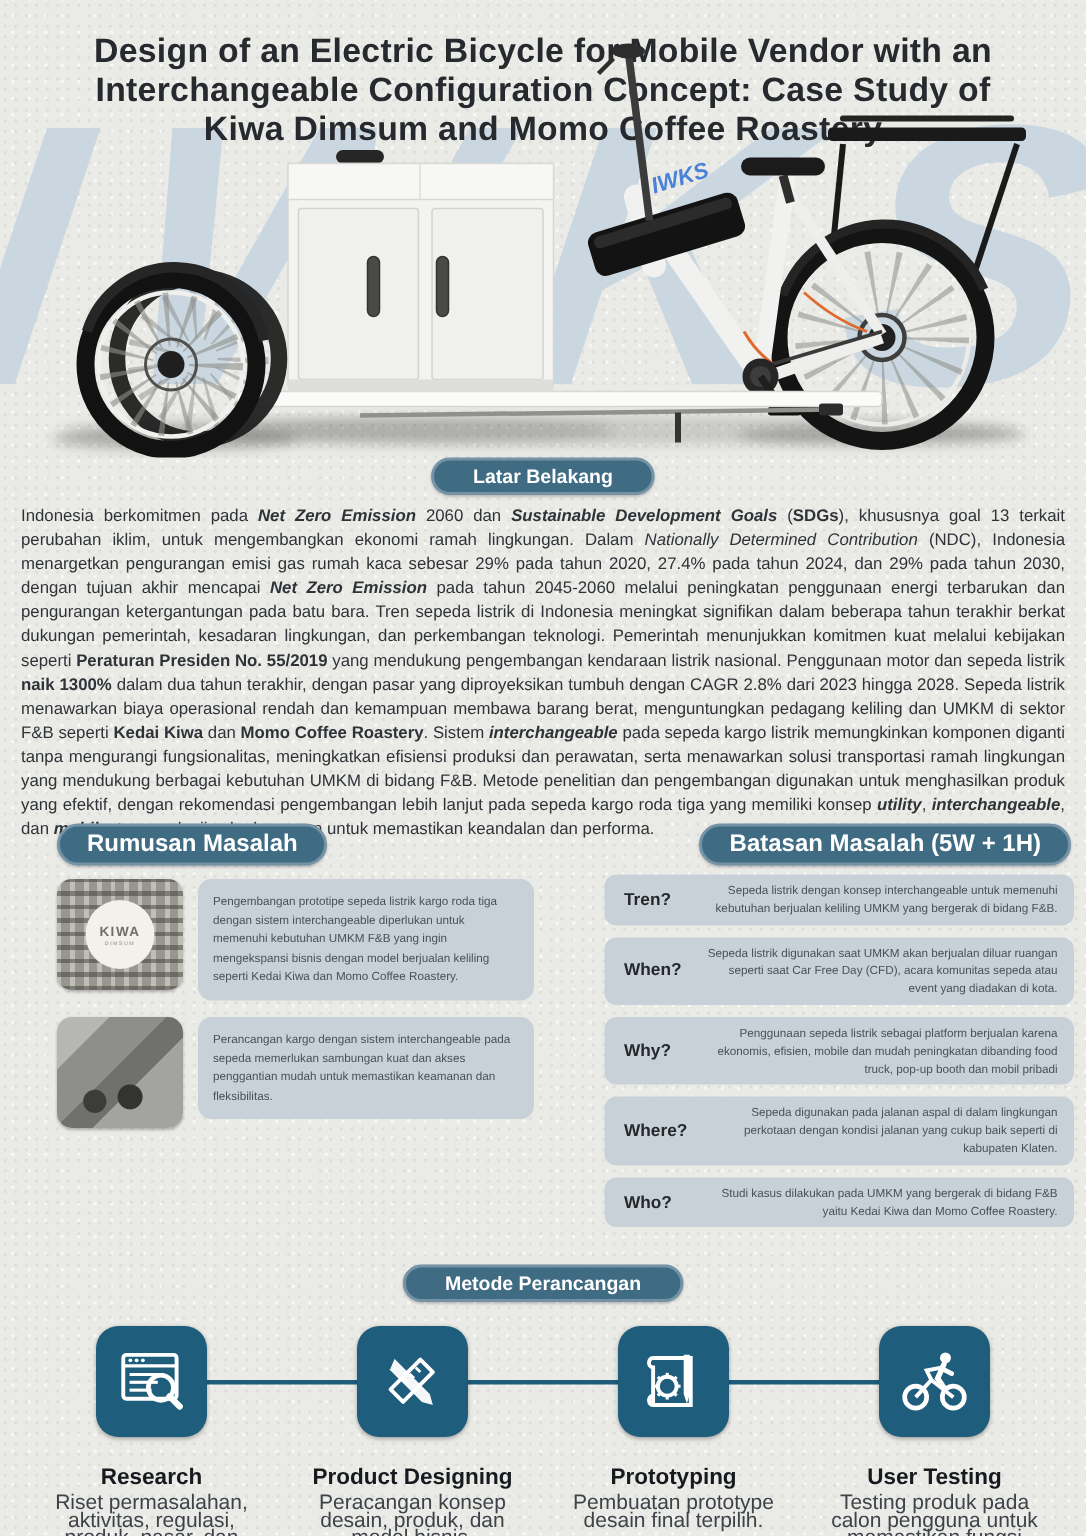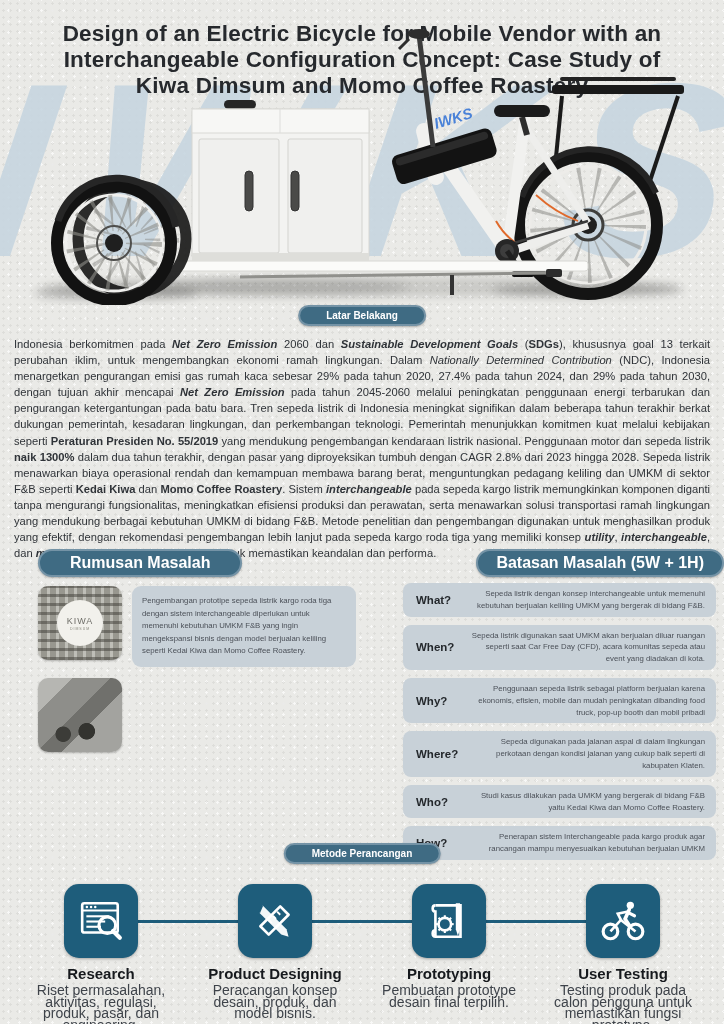--- a/index.html
+++ b/index.html
@@ -26,21 +26,21 @@
     text-align:center;font-weight:bold;color:#26292d;
     font-size:22.5px;line-height:26px;letter-spacing:.2px;
   }
   .bike{position:absolute;top:25px;left:0;z-index:3;}
   
   .pill{
     position:absolute;z-index:4;display:inline-block;
     background:#3f6b83;color:#fff;font-weight:bold;
     border:2px solid #7493a6;border-radius:22px;
     box-shadow:0 1px 2px rgba(0,0,0,.25);
-    padding:3px 26px;font-size:10px;white-space:nowrap;
+    padding:3px 26px;font-size:13px;white-space:nowrap;
   }
   .pill.center{left:50%;transform:translateX(-50%);}
   
   .paragraph{
     position:absolute;top:336px;left:14px;width:696px;z-index:4;
     font-size:11.2px;line-height:16.1px;text-align:justify;color:#2f3338;margin:0;
   }
   
   .rumusan-items{position:absolute;top:586px;left:38px;width:318px;z-index:4;}
   .r-item{display:flex;gap:10px;margin-bottom:11px;align-items:flex-start;}
@@ -50,21 +50,21 @@
     background-color:#98978f;
     background-image:
       repeating-linear-gradient(0deg, rgba(62,60,54,.5) 0 3px, transparent 3px 9px),
       repeating-linear-gradient(90deg, rgba(238,238,232,.45) 0 3px, transparent 3px 9px);
   }
   .kiwa-circle{
     position:absolute;left:50%;top:50%;transform:translate(-50%,-50%);
     width:46px;height:46px;border-radius:50%;background:#f2f1ec;
     display:flex;flex-direction:column;align-items:center;justify-content:center;
   }
-  .kiwa-circle .k1{font-size:9px;font-weight:normal;color:#6f6e68;letter-spacing:1px;}
+  .kiwa-circle .k1{font-size:9px;font-weight:bold;color:#6f6e68;letter-spacing:1px;}
   .kiwa-circle .k2{font-size:3.5px;color:#8a897f;letter-spacing:1px;margin-top:1px;}
   .thumb-photo1{
     background:
       radial-gradient(circle at 58% 72%, #33332f 0 11%, transparent 12%),
       radial-gradient(circle at 30% 76%, #3c3c38 0 9%, transparent 10%),
       linear-gradient(135deg,#b6b6b2 0 22%,#8e8e8a 22% 46%,#70706c 46% 62%,#a3a39f 62% 100%);
   }
   .thumb-photo2{
     background:
       linear-gradient(0deg,#4b4b47 0 0) no-repeat 52% 58% / 34px 26px,
@@ -86,21 +86,21 @@
   
   .process{position:absolute;top:884px;left:22px;width:680px;z-index:4;}
   .p-line{position:absolute;top:36px;left:79px;right:79px;border-top:3px solid #1e5d7b;}
   .p-cols{display:flex;justify-content:space-between;position:relative;}
   .p-col{width:158px;text-align:center;}
   .p-tile{
     width:74px;height:74px;margin:0 auto;background:#1e5d7b;border-radius:15px;
     display:flex;align-items:center;justify-content:center;position:relative;
     box-shadow:0 1px 3px rgba(0,0,0,.3);
   }
-  .p-label{margin-top:7px;font-size:15px;font-weight:bold;color:#16191d;}
+  .p-label{margin-top:18px;font-size:15px;font-weight:bold;color:#16191d;}
   .p-desc{margin-top:3px;font-size:14px;line-height:11.5px;color:#3e434a;}
 </style>
 </head>
 <body>
 
 <div class="poster">
 
   <div class="watermark">IWKS</div>
 
   <div class="title">
@@ -192,65 +192,62 @@
       <circle cx="114" cy="218" r="9" fill="#1f1f1f"></circle>
       <path d="M58,196 A61,61 0 0 1 176,202" stroke="#262626" stroke-width="7" fill="none"></path>
     </g>
   </svg>
 
   <div class="pill center" style="top:305px;">
     <span>Latar Belakang</span>
   </div>
   <p class="paragraph"><span>Indonesia berkomitmen pada </span><span style="font-weight: bold; font-style: italic;">Net Zero Emission</span><span> 2060 dan </span><span style="font-weight: bold; font-style: italic;">Sustainable Development Goals</span><span> (</span><span style="font-weight: bold;">SDGs</span><span>), khususnya goal 13 terkait perubahan iklim, untuk mengembangkan ekonomi ramah lingkungan. Dalam </span><span style="font-style: italic;">Nationally Determined Contribution</span><span> (NDC), Indonesia menargetkan pengurangan emisi gas rumah kaca sebesar 29% pada tahun 2020, 27.4% pada tahun 2024, dan 29% pada tahun 2030, dengan tujuan akhir mencapai </span><span style="font-weight: bold; font-style: italic;">Net Zero Emission</span><span> pada tahun 2045-2060 melalui peningkatan penggunaan energi terbarukan dan pengurangan ketergantungan pada batu bara. Tren sepeda listrik di Indonesia meningkat signifikan dalam beberapa tahun terakhir berkat dukungan pemerintah, kesadaran lingkungan, dan perkembangan teknologi. Pemerintah menunjukkan komitmen kuat melalui kebijakan seperti </span><span style="font-weight: bold;">Peraturan Presiden No. 55/2019</span><span> yang mendukung pengembangan kendaraan listrik nasional. Penggunaan motor dan sepeda listrik </span><span style="font-weight: bold;">naik 1300%</span><span> dalam dua tahun terakhir, dengan pasar yang diproyeksikan tumbuh dengan CAGR 2.8% dari 2023 hingga 2028. Sepeda listrik menawarkan biaya operasional rendah dan kemampuan membawa barang berat, menguntungkan pedagang keliling dan UMKM di sektor F&amp;B seperti </span><span style="font-weight: bold;">Kedai Kiwa</span><span> dan </span><span style="font-weight: bold;">Momo Coffee Roastery</span><span>. Sistem </span><span style="font-weight: bold; font-style: italic;">interchangeable</span><span> pada sepeda kargo listrik memungkinkan komponen diganti tanpa mengurangi fungsionalitas, meningkatkan efisiensi produksi dan perawatan, serta menawarkan solusi transportasi ramah lingkungan yang mendukung berbagai kebutuhan UMKM di bidang F&amp;B. Metode penelitian dan pengembangan digunakan untuk menghasilkan produk yang efektif, dengan rekomendasi pengembangan lebih lanjut pada sepeda kargo roda tiga yang memiliki konsep </span><span style="font-weight: bold; font-style: italic;">utility</span><span>, </span><span style="font-weight: bold; font-style: italic;">interchangeable</span><span>, dan </span><span style="font-weight: bold; font-style: italic;">mobile</span><span>, termasuk uji coba lapangan untuk memastikan keandalan dan performa.</span></p>
 
-  <div class="pill" style="top:549px;left:38px;font-size:16px;padding:3px 30px;">
+  <div class="pill" style="top:549px;left:38px;font-size:16px;padding:3px 18px;">
     <span>Rumusan Masalah</span>
   </div>
   <div class="rumusan-items">
     <div class="r-item">
       <div class="thumb thumb-kiwa">
         <div class="kiwa-circle">
           <div class="k1">KIWA</div>
           <div class="k2">DIMSUM</div>
         </div>
       </div>
       <div class="r-text">Pengembangan prototipe sepeda listrik kargo roda tiga dengan sistem interchangeable diperlukan untuk memenuhi kebutuhan UMKM F&amp;B yang ingin mengekspansi bisnis dengan model berjualan keliling seperti Kedai Kiwa dan Momo Coffee Roastery.</div>
     </div>
     <div class="r-item">
       <div class="thumb thumb-photo1"></div>
-    </div>
-  </div>
-
-  <div class="pill" style="top:549px;right:0;font-size:16px;padding:3px 18px;">
+      <div class="r-text">Perancangan kargo dengan sistem interchangeable pada sepeda memerlukan sambungan kuat dan akses penggantian mudah untuk memastikan keamanan dan fleksibilitas.</div>
+    </div>
+  </div>
+
+  <div class="pill" style="top:549px;right:10px;font-size:16px;padding:3px 18px;">
     <span>Batasan Masalah (5W + 1H)</span>
   </div>
   <div class="batasan-rows">
     <div class="b-row">
-      <div class="b-q">What?</div>
+      <div class="b-q">Tren?</div>
       <div class="b-a">Sepeda listrik dengan konsep interchangeable untuk memenuhi kebutuhan berjualan keliling UMKM yang bergerak di bidang F&amp;B.</div>
     </div>
     <div class="b-row">
       <div class="b-q">When?</div>
       <div class="b-a">Sepeda listrik digunakan saat UMKM akan berjualan diluar ruangan seperti saat Car Free Day (CFD), acara komunitas sepeda atau event yang diadakan di kota.</div>
     </div>
     <div class="b-row">
       <div class="b-q">Why?</div>
       <div class="b-a">Penggunaan sepeda listrik sebagai platform berjualan karena ekonomis, efisien, mobile dan mudah peningkatan dibanding food truck, pop-up booth dan mobil pribadi</div>
     </div>
     <div class="b-row">
       <div class="b-q">Where?</div>
       <div class="b-a">Sepeda digunakan pada jalanan aspal di dalam lingkungan perkotaan dengan kondisi jalanan yang cukup baik seperti di kabupaten Klaten.</div>
     </div>
     <div class="b-row">
       <div class="b-q">Who?</div>
       <div class="b-a">Studi kasus dilakukan pada UMKM yang bergerak di bidang F&amp;B yaitu Kedai Kiwa dan Momo Coffee Roastery.</div>
-    </div>
-    <div class="b-row">
-      <div class="b-q">How?</div>
-      <div class="b-a">Penerapan sistem Interchangeable pada kargo produk agar rancangan mampu menyesuaikan kebutuhan berjualan UMKM</div>
     </div>
   </div>
 
   <div class="pill center" style="top:843px;">
     <span>Metode Perancangan</span>
   </div>
   <div class="process">
     <div class="p-line"></div>
     <div class="p-cols">
       <div class="p-col">

